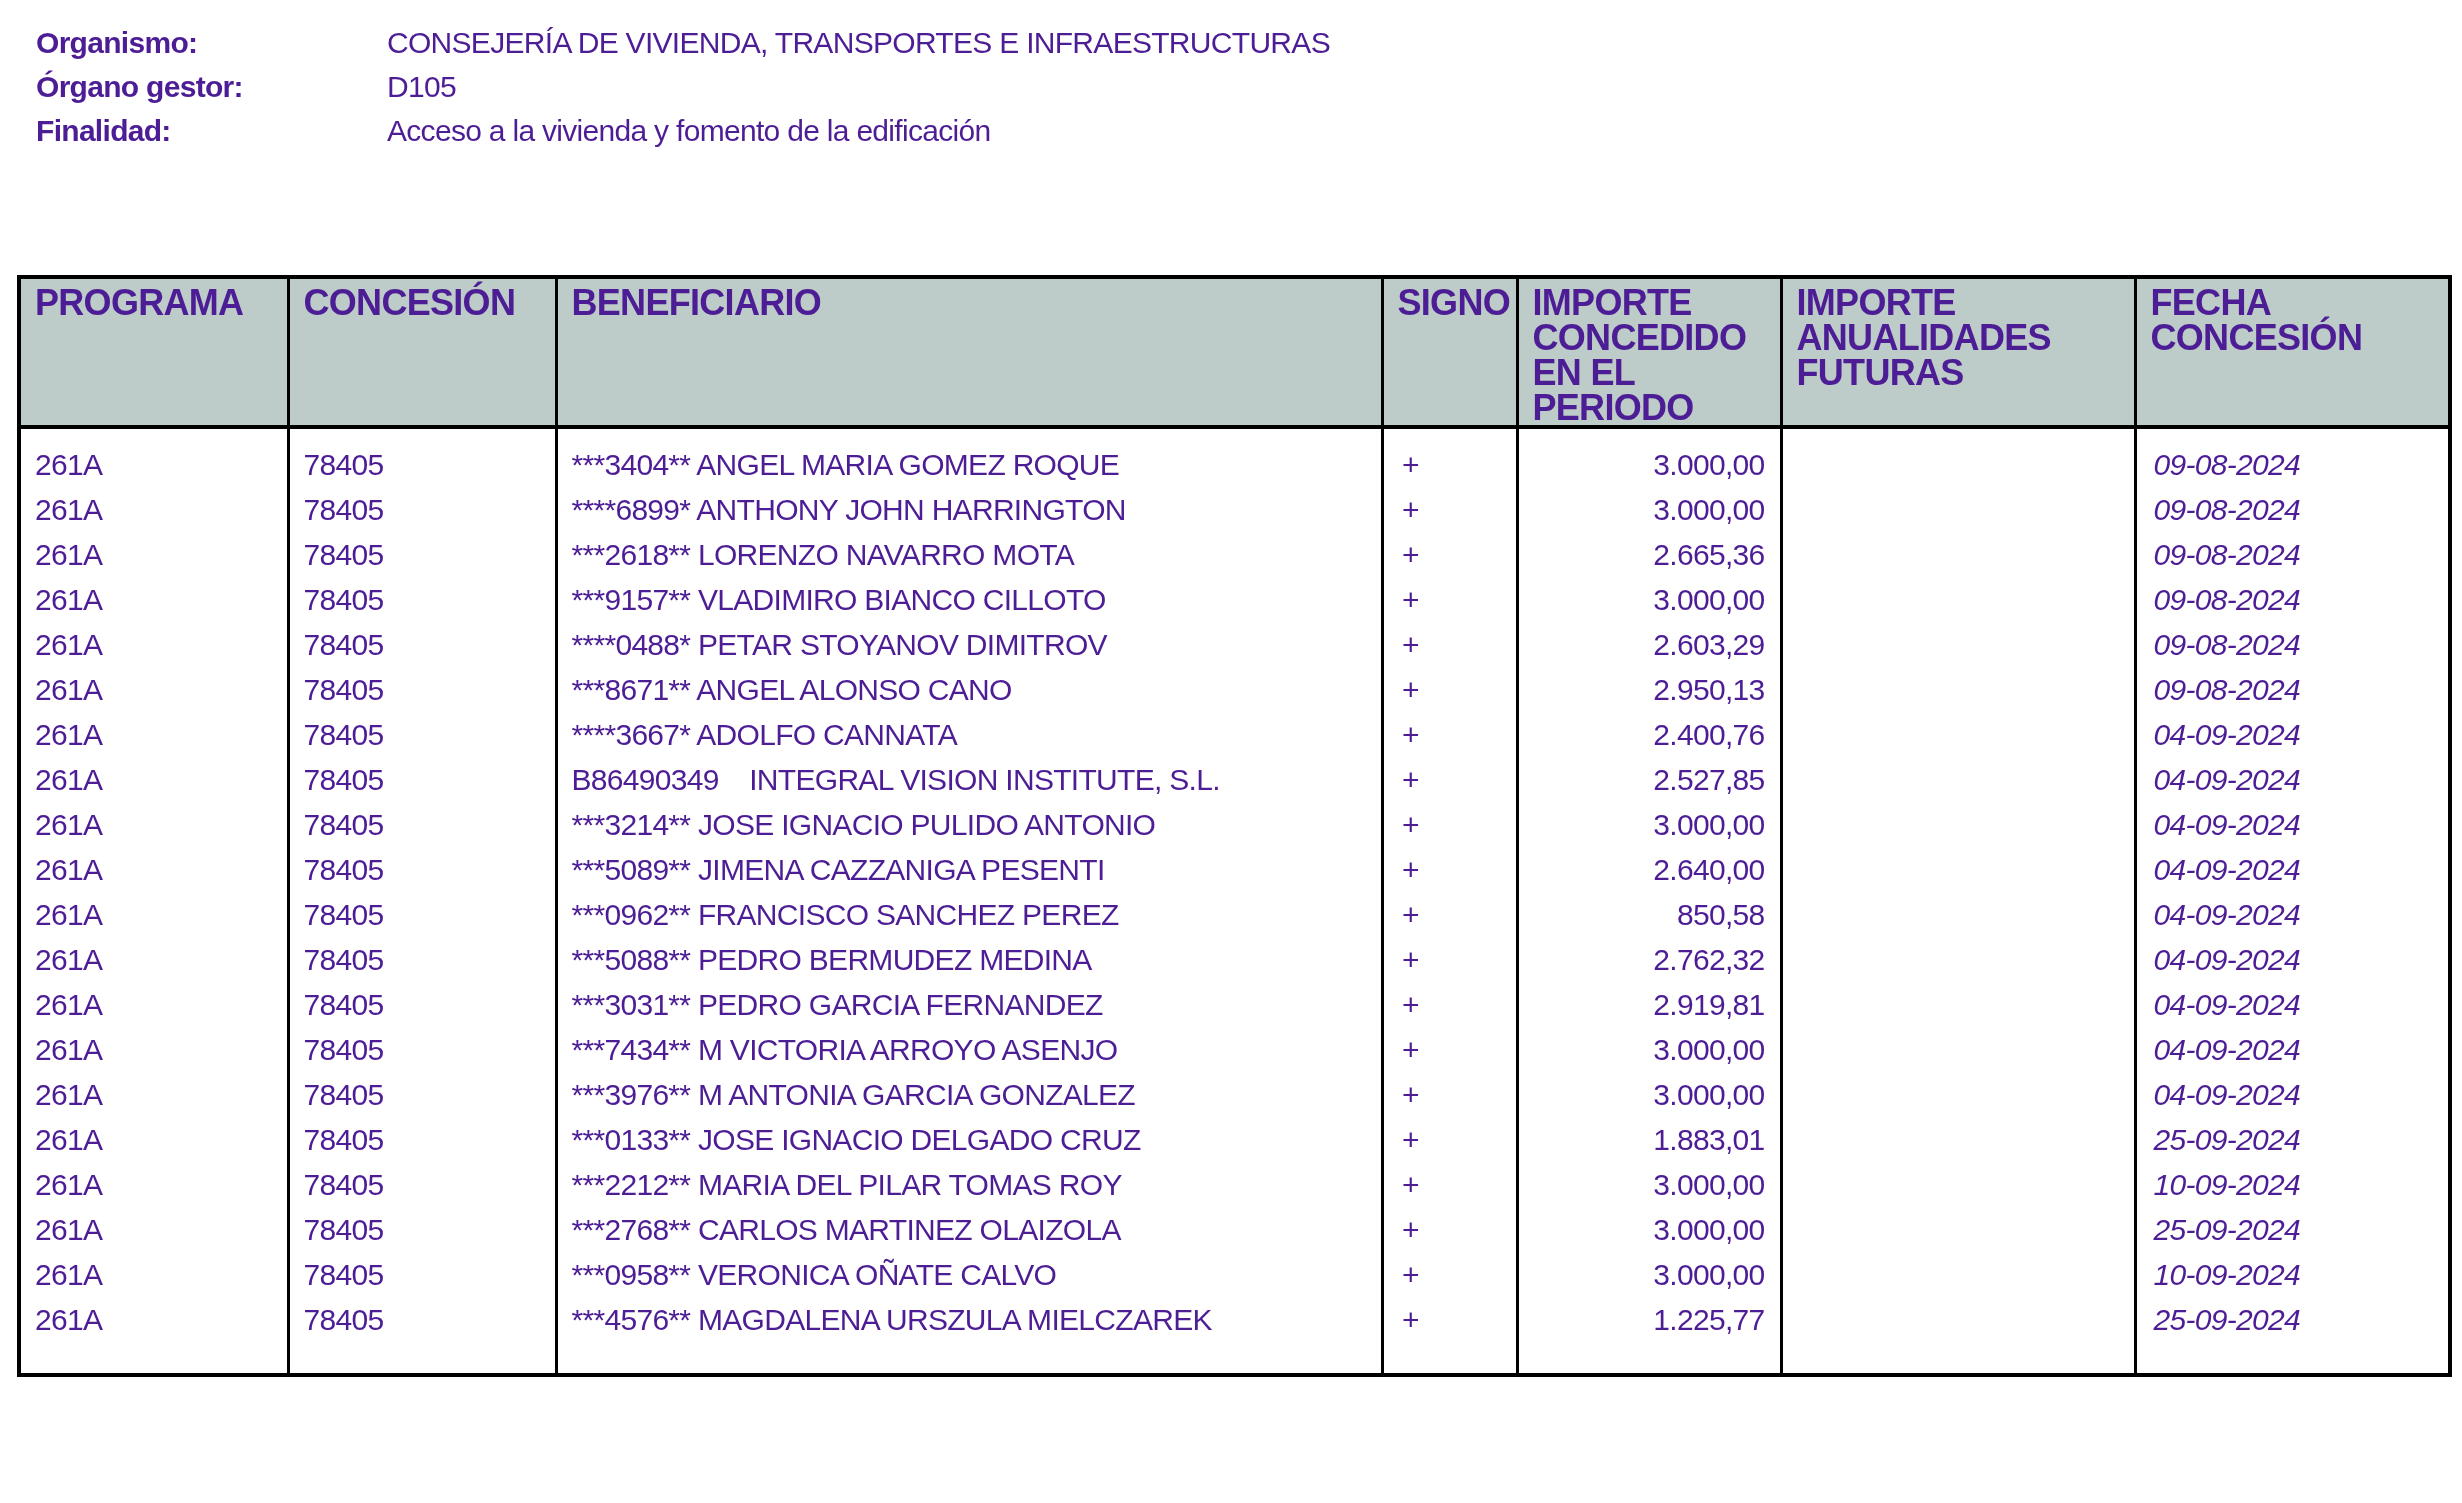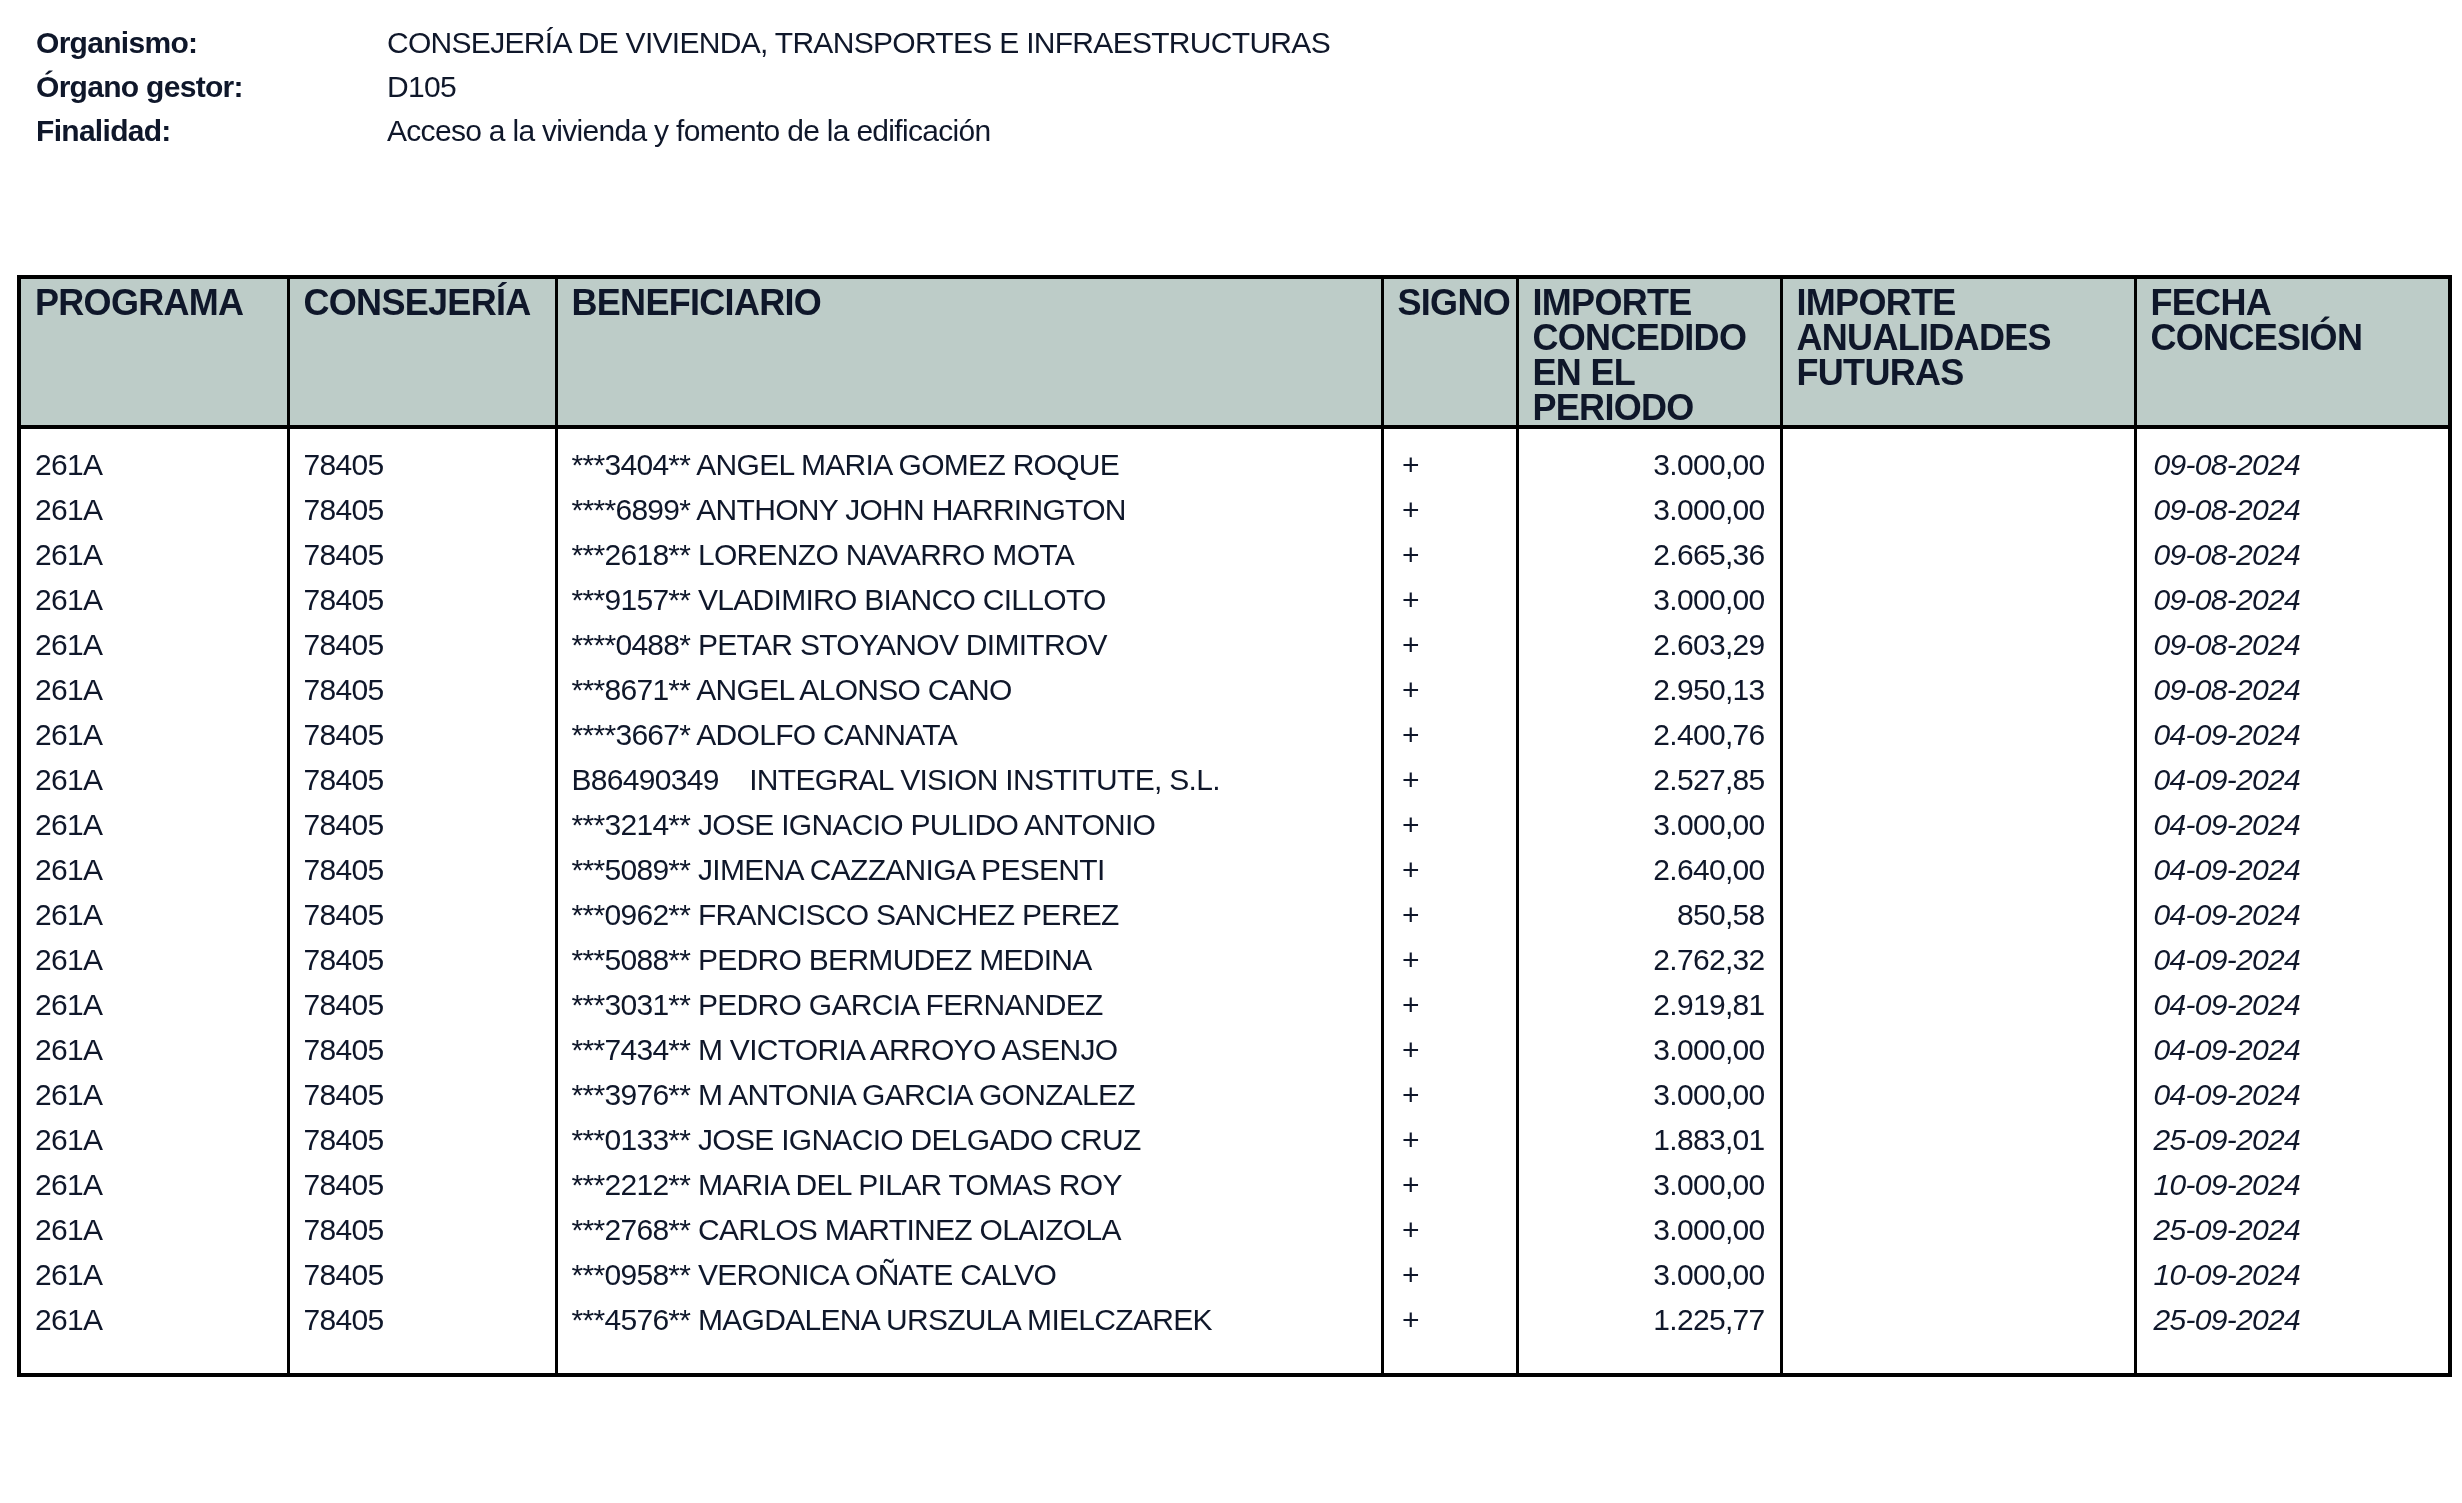--- a/index.html
+++ b/index.html
@@ -9,21 +9,21 @@
     width: 2462px;
     height: 1504px;
     overflow: hidden;
   }
   .page {
     position: relative;
     width: 2462px;
     height: 1504px;
     background: #ffffff;
     font-family: "Liberation Sans", "DejaVu Sans", sans-serif;
-    color: #0f172a;
+    color: #4c1d95;
     letter-spacing: -0.7px;
   }
 
   
   .meta {
     position: absolute;
     left: 36px;
     top: 21px;
   }
   .meta-row {
@@ -113,21 +113,21 @@
         <col style="width:268px">
         <col style="width:826px">
         <col style="width:135px">
         <col style="width:264px">
         <col style="width:354px">
         <col style="width:315px">
     </colgroup>
     <thead>
       <tr>
         <th class="c-prog">PROGRAMA</th>
-        <th class="c-econ">CONSEJERÍA</th>
+        <th class="c-econ">CONCESIÓN</th>
         <th class="c-benef">BENEFICIARIO</th>
         <th class="c-signo">SIGNO</th>
         <th class="c-importe">IMPORTE CONCEDIDO EN EL PERIODO</th>
         <th class="c-anual">IMPORTE ANUALIDADES FUTURAS</th>
         <th class="c-fecha">FECHA CONCESIÓN</th>
       </tr>
     </thead>
     <tbody>
       <tr class="spacer-top">
         <td></td>

